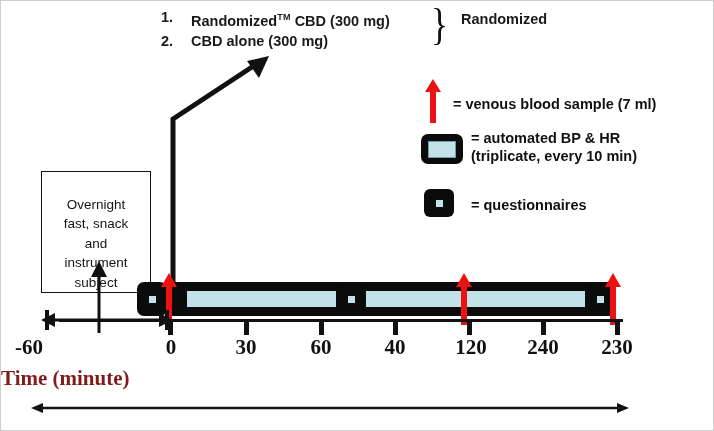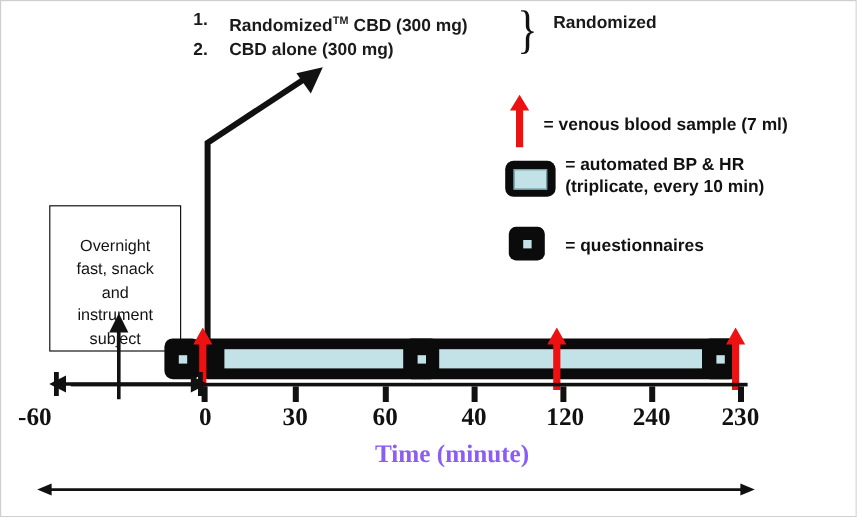--- a/index.html
+++ b/index.html
@@ -111,22 +111,22 @@
   #axis-line{
     left:58px; top:318px; width:564px; height:3px; background:#111;
   }
   .tick{ position:absolute; width:5px; height:13px; background:#111; top:321px;}
   .tick-label{
     position:absolute; top:334px; font-size:21px; font-weight:700;
     color:#111; font-family:"Liberation Serif", serif;
     text-align:center; width:60px;
   }
   #axis-title{
-    left:0; top:365px; width:440px; text-align:right;
-    font-size:21px; font-weight:700; color:#8b5cf6;
+    left:0; top:365px; width:440px; text-align:left;
+    font-size:21px; font-weight:700; color:#7f1d1d;
     font-family:"Liberation Serif", serif;
   }
 
   
   .red-arrow{ position:absolute; width:16px; }
 
   
   #bottom-span{ left:30px; top:398px; }
   
   #fast-span{ left:40px; top:308px; }

